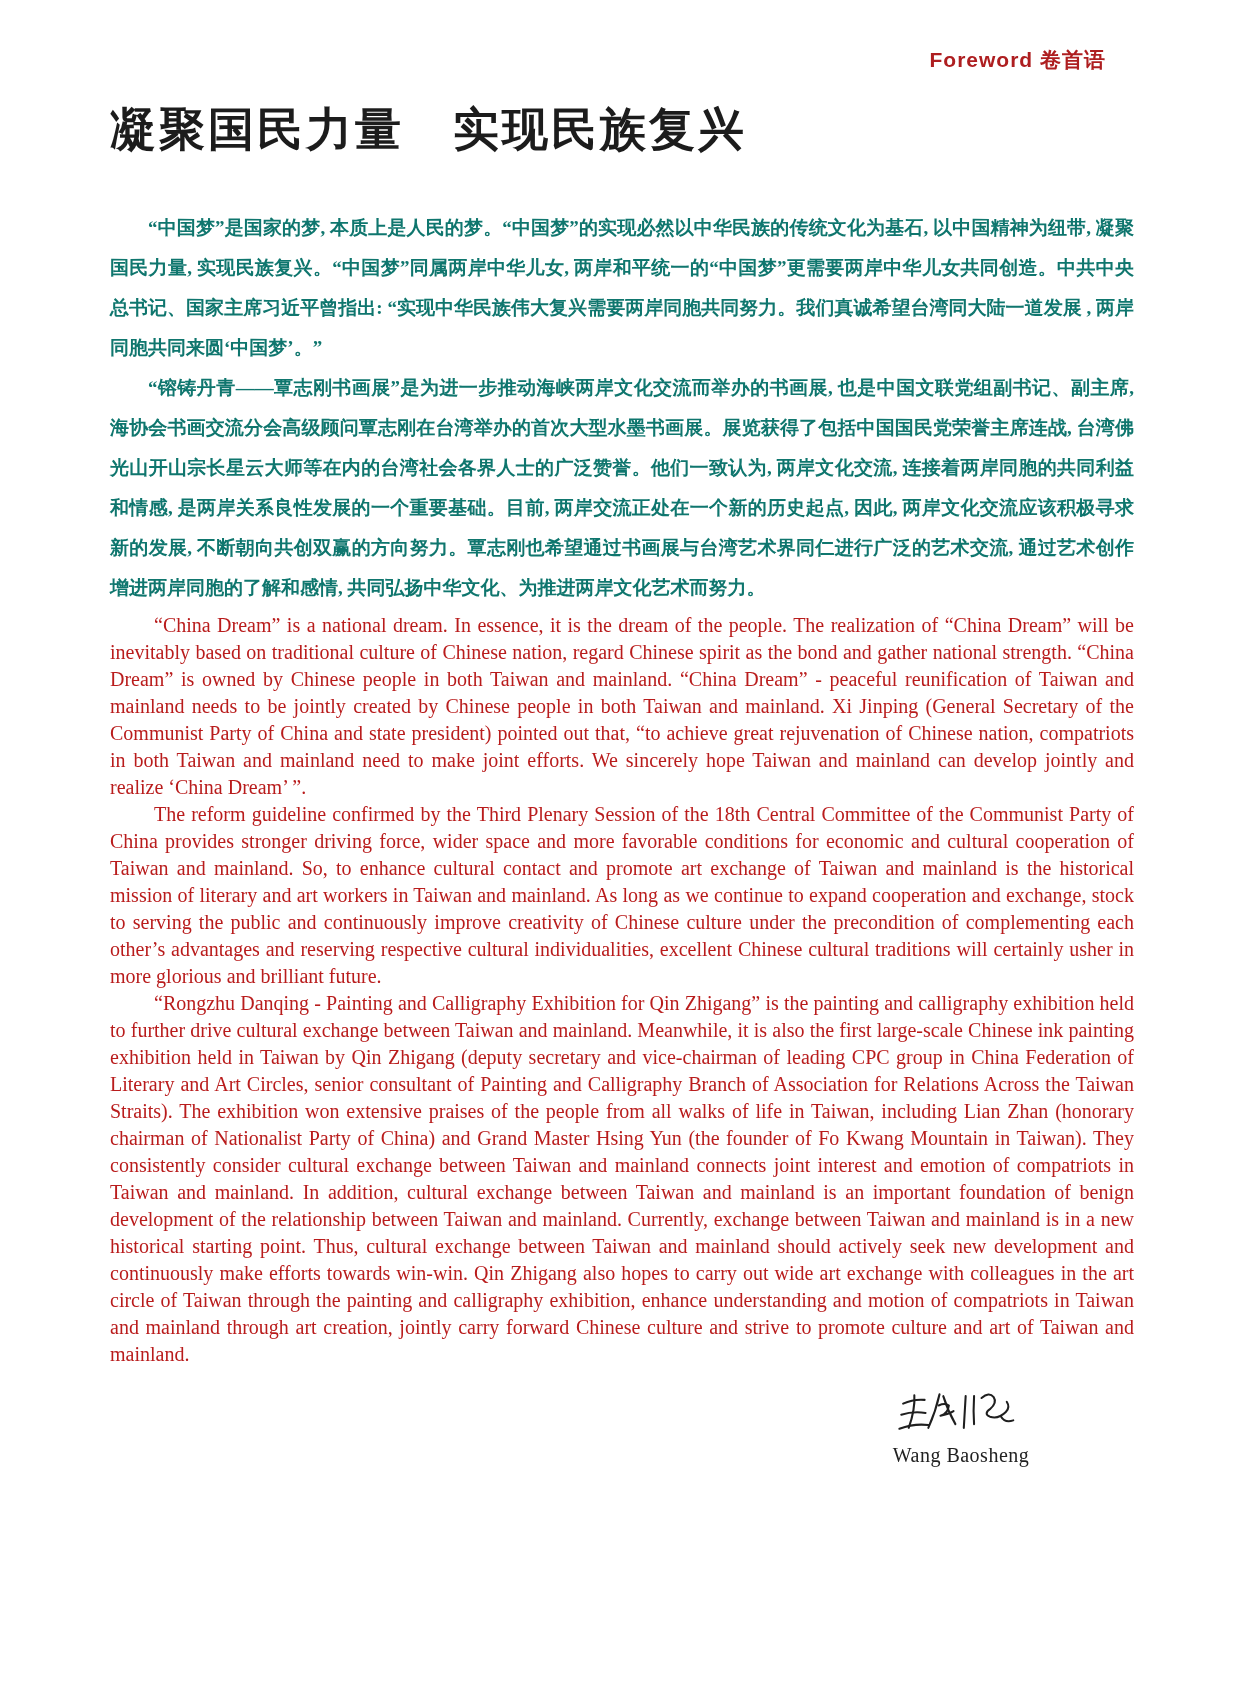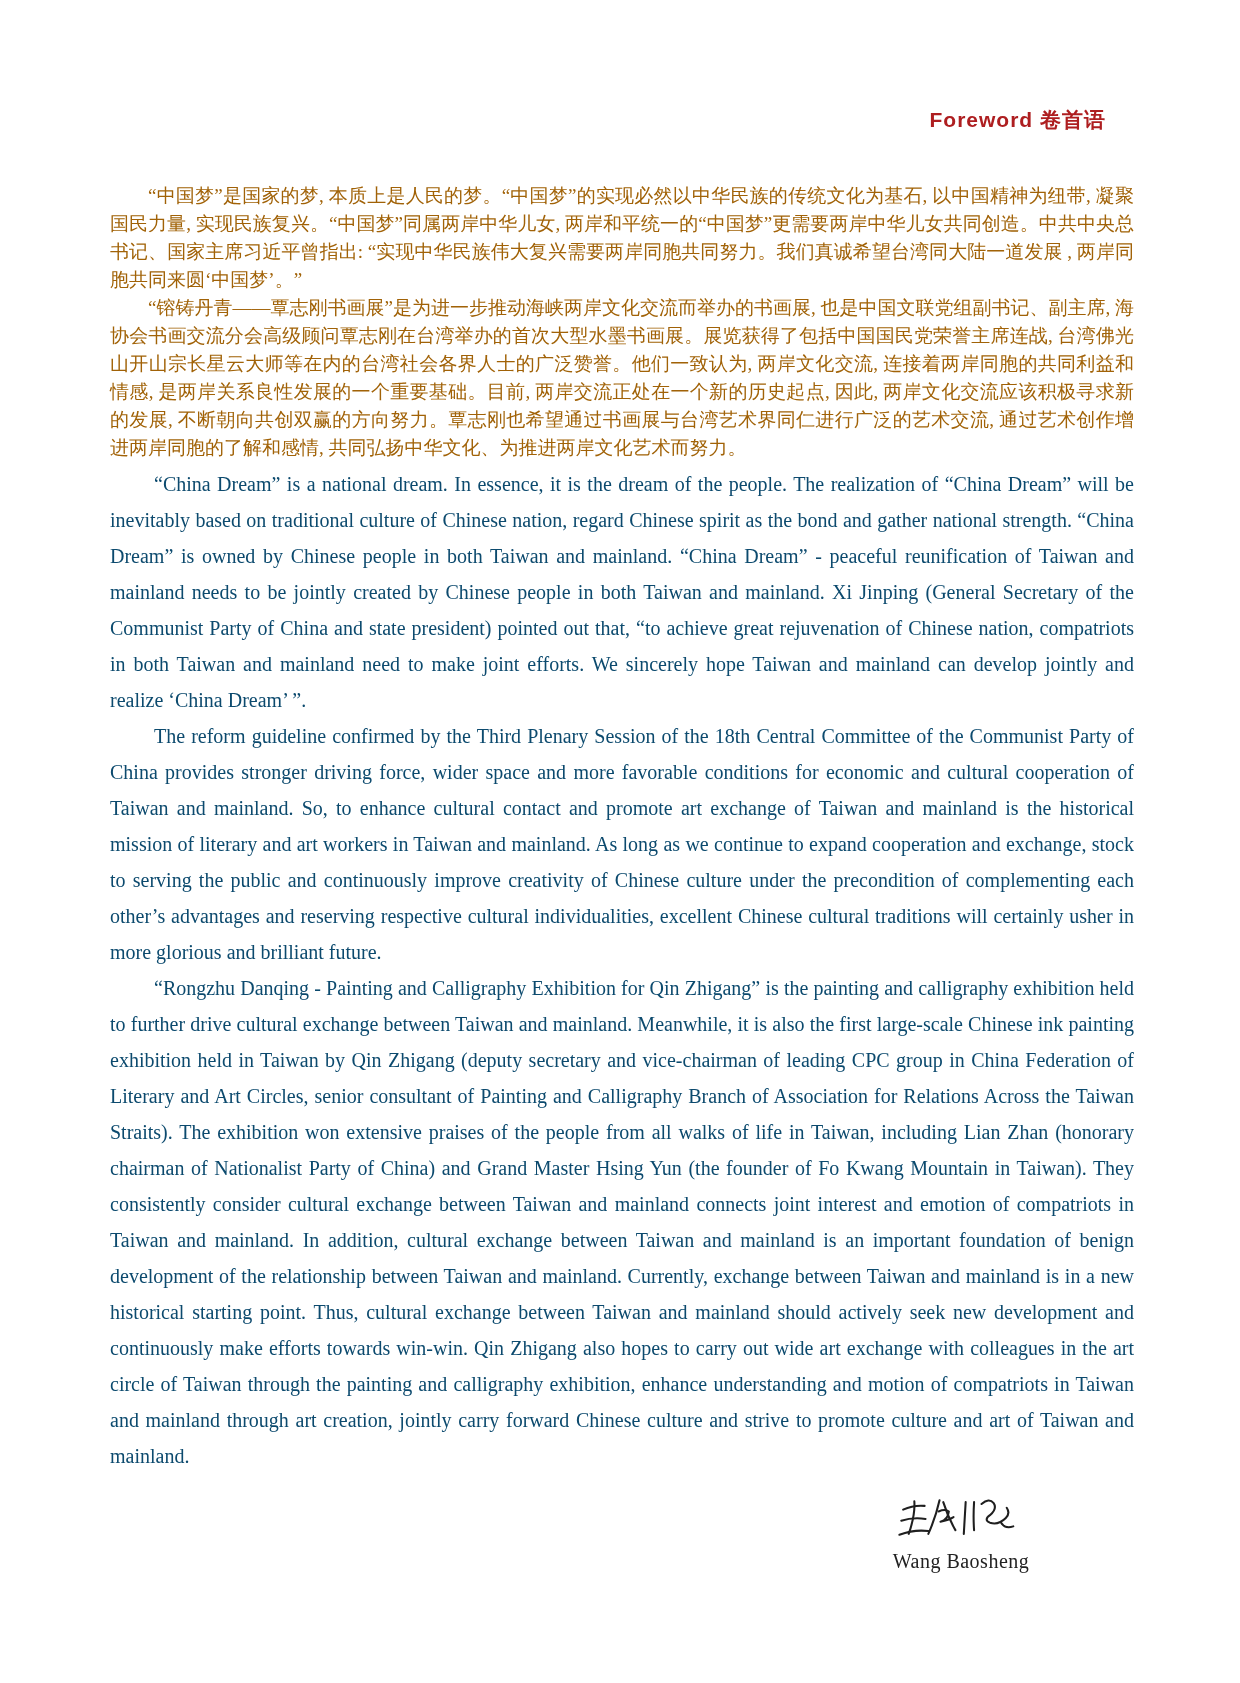--- a/index.html
+++ b/index.html
@@ -3,21 +3,21 @@
 <meta charset="utf-8">
 <style>
   * { margin: 0; padding: 0; box-sizing: border-box; }
   html, body { background: #e8e8e8; }
   .page {
     position: relative;
     width: 1240px;
     height: 1683px;
     margin: 0 auto;
     background: #ffffff;
-    padding: 106px 106px 0 110px;
+    padding: 46px 106px 0 110px;
     overflow: hidden;
     font-family: "Liberation Serif", "DejaVu Serif", serif;
     color: #1c1c1c;
   }
   .header-label {
     text-align: right;
     margin-right: 28px;
     font-family: "Liberation Sans", "DejaVu Sans", sans-serif;
     font-weight: bold;
     font-size: 21px;
@@ -37,33 +37,33 @@
     font-size: 35px;
     font-weight: 700;
     line-height: 46px;
     white-space: pre-wrap;
     letter-spacing: 0.5px;
     word-spacing: 4px;
   }
   .body-zh { margin-top: 48px; }
   .body-zh p {
     font-size: 19px;
-    line-height: 28px;
+    line-height: 40px;
     text-align: justify;
     text-indent: 2em;
-    color: #a16207;
-    font-weight: 400;
+    color: #0f766e;
+    font-weight: 700;
   }
   .body-en { margin-top: 4px; }
   .body-en p {
     font-size: 20px;
-    line-height: 36px;
+    line-height: 27px;
     text-align: justify;
     text-indent: 2.2em;
-    color: #0c4a6e;
+    color: #b91c1c;
   }
   .signature-block {
     margin-top: 16px;
     margin-left: auto;
     margin-right: 78px;
     width: 190px;
     text-align: center;
   }
   .signature-svg { display: block; margin: 0 auto; width: 140px; height: 56px; }
   .signature-name {
@@ -73,20 +73,21 @@
     letter-spacing: 0.5px;
   }
 </style>
 </head>
 <body>
 
 <div class="page">
 
   <div class="header-label">Foreword 卷首语</div>
 
+  <h1 class="title-zh">凝聚国民力量　实现民族复兴</h1>
 
 
   <div class="body-zh">
     <p>“中国梦”是国家的梦, 本质上是人民的梦。“中国梦”的实现必然以中华民族的传统文化为基石, 以中国精神为纽带, 凝聚国民力量, 实现民族复兴。“中国梦”同属两岸中华儿女, 两岸和平统一的“中国梦”更需要两岸中华儿女共同创造。中共中央总书记、国家主席习近平曾指出: “实现中华民族伟大复兴需要两岸同胞共同努力。我们真诚希望台湾同大陆一道发展 , 两岸同胞共同来圆‘中国梦’。”</p>
     <p>“镕铸丹青——覃志刚书画展”是为进一步推动海峡两岸文化交流而举办的书画展, 也是中国文联党组副书记、副主席, 海协会书画交流分会高级顾问覃志刚在台湾举办的首次大型水墨书画展。展览获得了包括中国国民党荣誉主席连战, 台湾佛光山开山宗长星云大师等在内的台湾社会各界人士的广泛赞誉。他们一致认为, 两岸文化交流, 连接着两岸同胞的共同利益和情感, 是两岸关系良性发展的一个重要基础。目前, 两岸交流正处在一个新的历史起点, 因此, 两岸文化交流应该积极寻求新的发展, 不断朝向共创双赢的方向努力。覃志刚也希望通过书画展与台湾艺术界同仁进行广泛的艺术交流, 通过艺术创作增进两岸同胞的了解和感情, 共同弘扬中华文化、为推进两岸文化艺术而努力。</p>
   </div>
 
   <div class="body-en">
     <p>“China Dream” is a national dream. In essence, it is the dream of the people. The realization of “China Dream” will be inevitably based on traditional culture of Chinese nation, regard Chinese spirit as the bond and gather national strength. “China Dream” is owned by Chinese people in both Taiwan and mainland. “China Dream” - peaceful reunification of Taiwan and mainland needs to be jointly created by Chinese people in both Taiwan and mainland. Xi Jinping (General Secretary of the Communist Party of China and state president) pointed out that, “to achieve great rejuvenation of Chinese nation, compatriots in both Taiwan and mainland need to make joint efforts. We sincerely hope Taiwan and mainland can develop jointly and realize ‘China Dream’ ”.</p>
     <p>The reform guideline confirmed by the Third Plenary Session of the 18th Central Committee of the Communist Party of China provides stronger driving force, wider space and more favorable conditions for economic and cultural cooperation of Taiwan and mainland. So, to enhance cultural contact and promote art exchange of Taiwan and mainland is the historical mission of literary and art workers in Taiwan and mainland. As long as we continue to expand cooperation and exchange, stock to serving the public and continuously improve creativity of Chinese culture under the precondition of complementing each other’s advantages and reserving respective cultural individualities, excellent Chinese cultural traditions will certainly usher in more glorious and brilliant future.</p>

